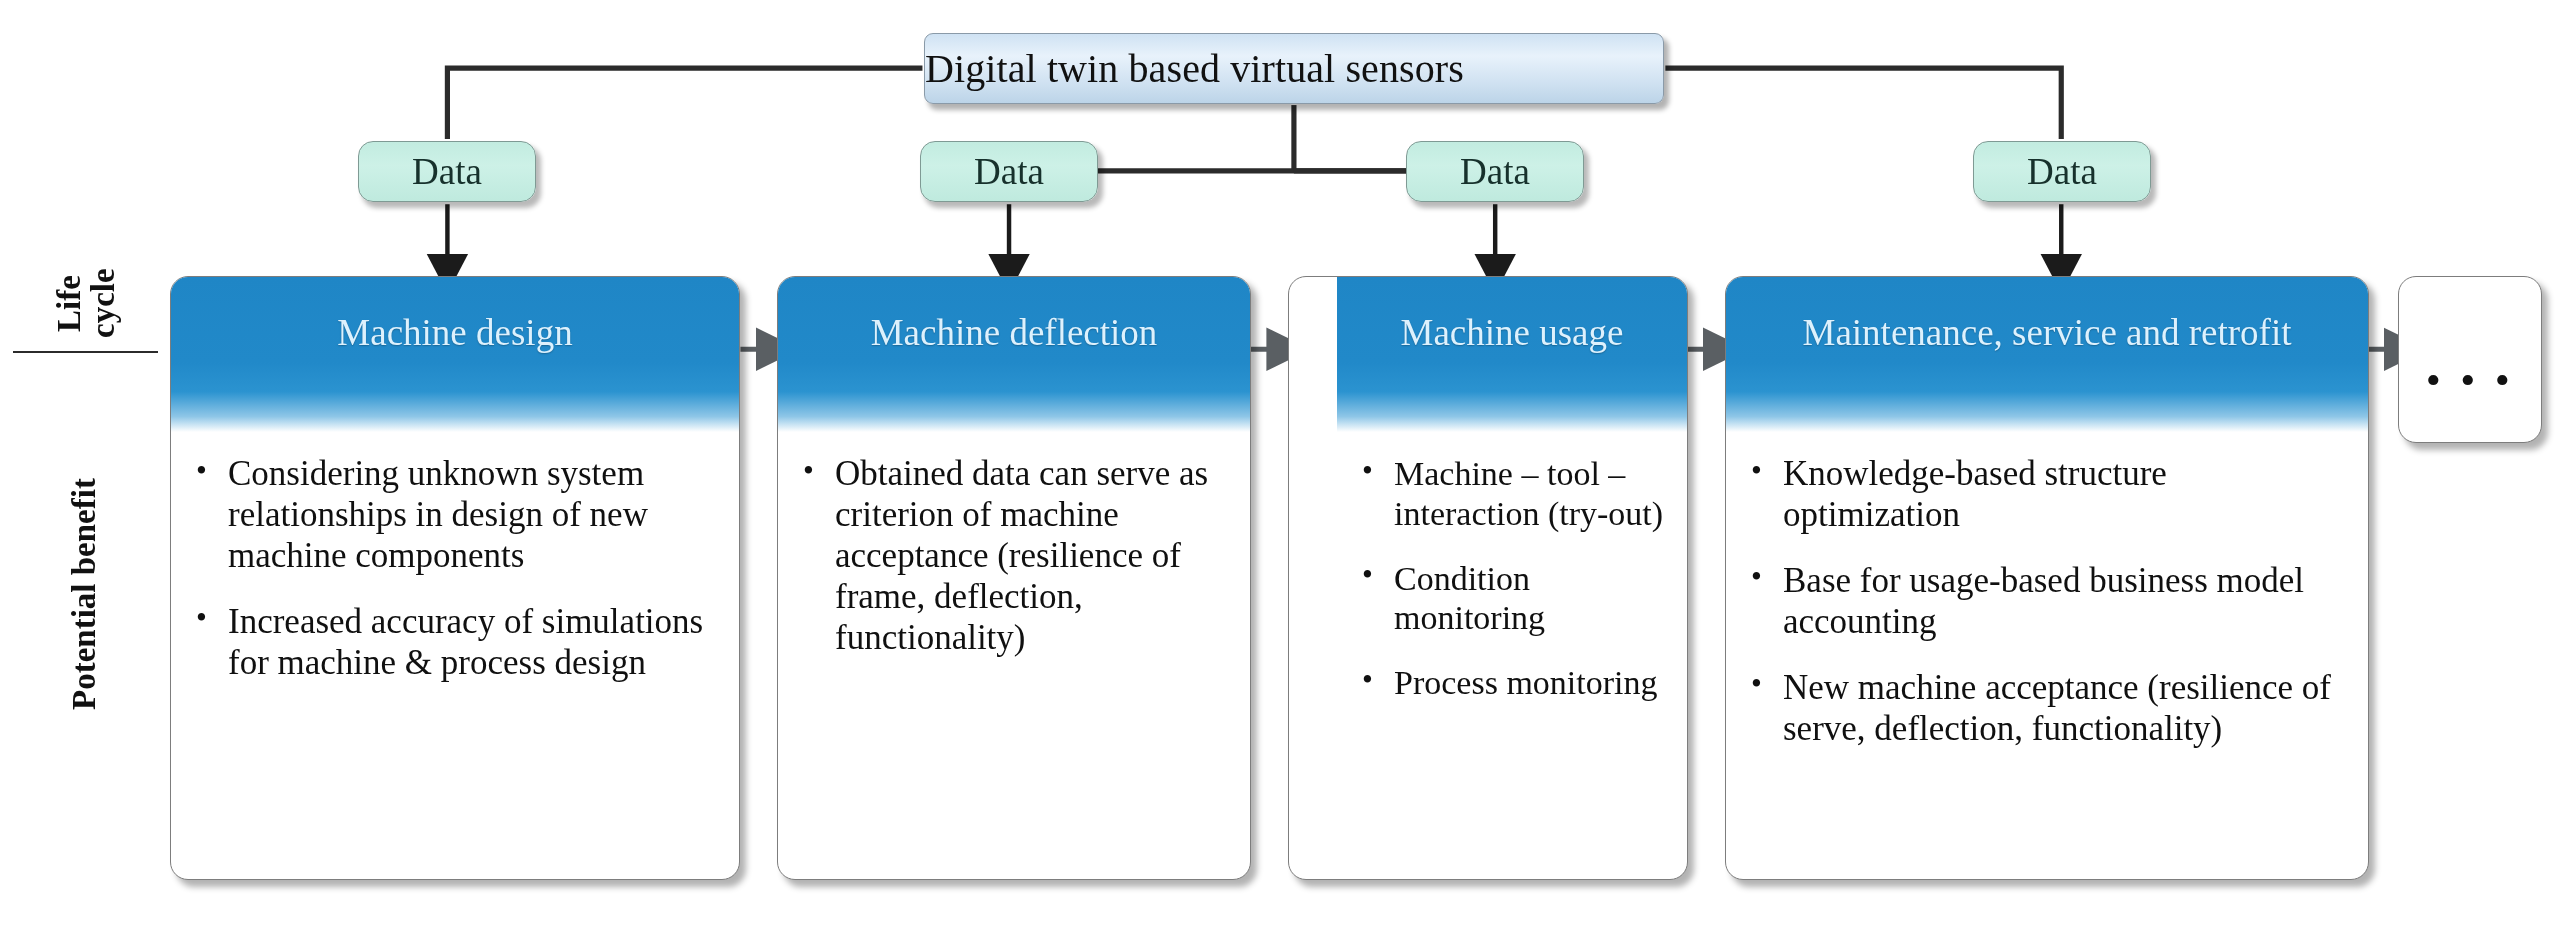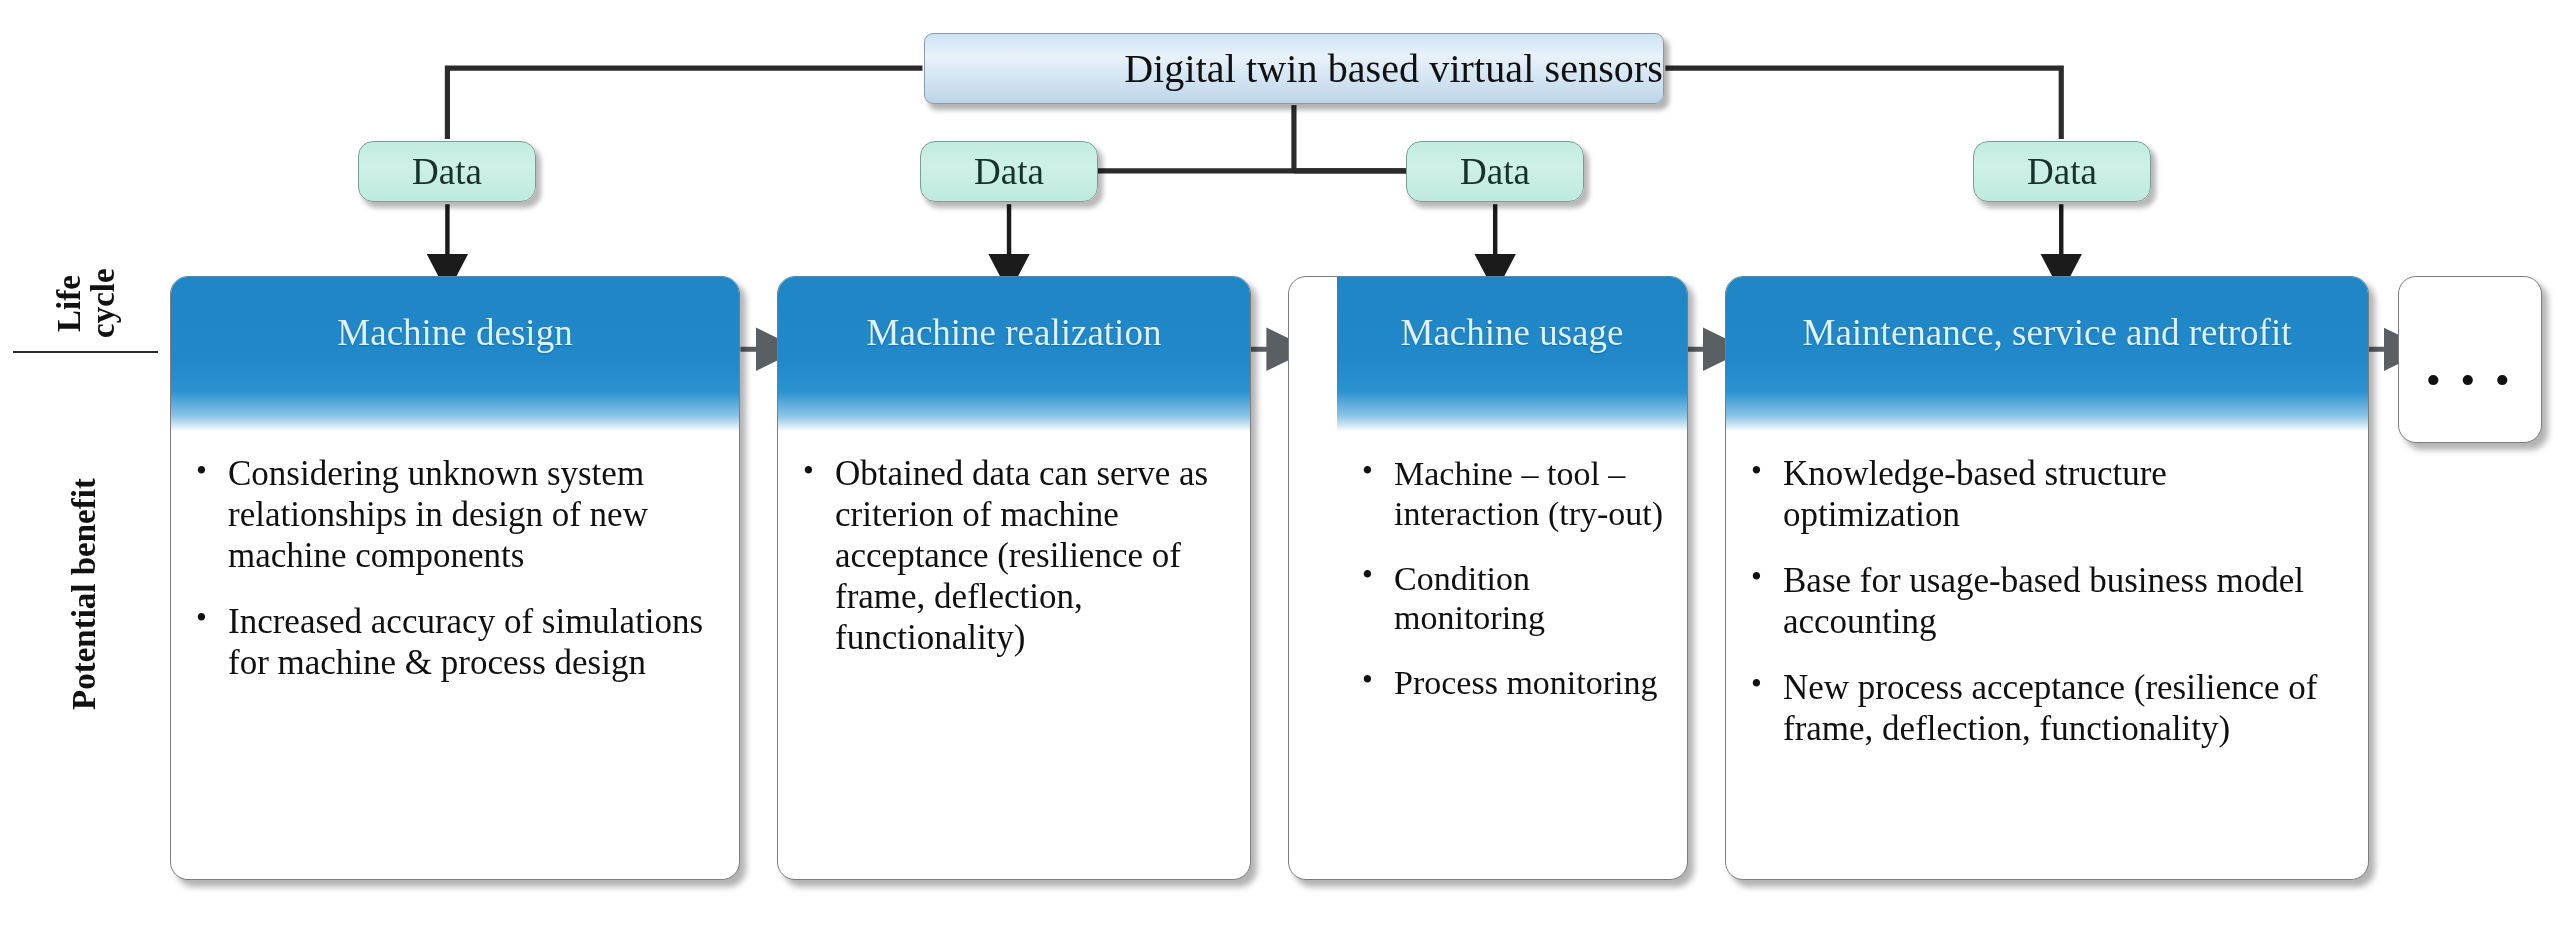--- a/index.html
+++ b/index.html
@@ -18,21 +18,21 @@
   #wires { position:absolute; left:0; top:0; width:2576px; height:939px; pointer-events:none; }
 
   
   .dt-box {
     position:absolute;
     left:924px; top:33px; width:740px; height:71px;
     border:1.5px solid #8a9aa8;
     border-radius:9px;
     background:linear-gradient(180deg,#cfe2f3 0%,#e8f2fb 32%,#cfe1f1 72%,#bcd4e8 100%);
     box-shadow:4.4px 5.2px 5.2px rgba(0,0,0,0.30);
-    display:flex; align-items:center; justify-content:flex-end;
+    display:flex; align-items:center; justify-content:flex-start;
     color:#111;
     font-size:40px;
     letter-spacing:0.1px;
     z-index:5;
   }
 
   
   .data-box {
     position:absolute;
     width:178px; height:61px;
@@ -195,21 +195,21 @@
       <ul class="bullets">
         <li>Considering unknown system relationships in design of new machine components</li>
         <li>Increased accuracy of simulations for machine &amp; process design</li>
       </ul>
     </div>
   </div>
 
   <div class="stage-card sc2">
     <div class="card-head">
       <span>Machine
-realization</span>
+deflection</span>
     </div>
     <div class="card-body">
       <ul class="bullets">
         <li>Obtained data can serve as criterion of machine acceptance (resilience of frame, deflection, functionality)</li>
       </ul>
     </div>
   </div>
 
   <div class="stage-card sc3">
     <div class="card-head">
@@ -226,21 +226,21 @@
   </div>
 
   <div class="stage-card sc4">
     <div class="card-head">
       <span>Maintenance, service and retrofit</span>
     </div>
     <div class="card-body">
       <ul class="bullets">
         <li>Knowledge-based structure optimization</li>
         <li>Base for usage-based business model accounting</li>
-        <li>New process acceptance (resilience of frame, deflection, functionality)</li>
+        <li>New machine acceptance (resilience of serve, deflection, functionality)</li>
       </ul>
     </div>
   </div>
 
   <div class="stage-card sc5">
     <div class="ellipsis-card-body">
       <span class="ellipsis-dots">• • •</span>
     </div>
   </div>
 

